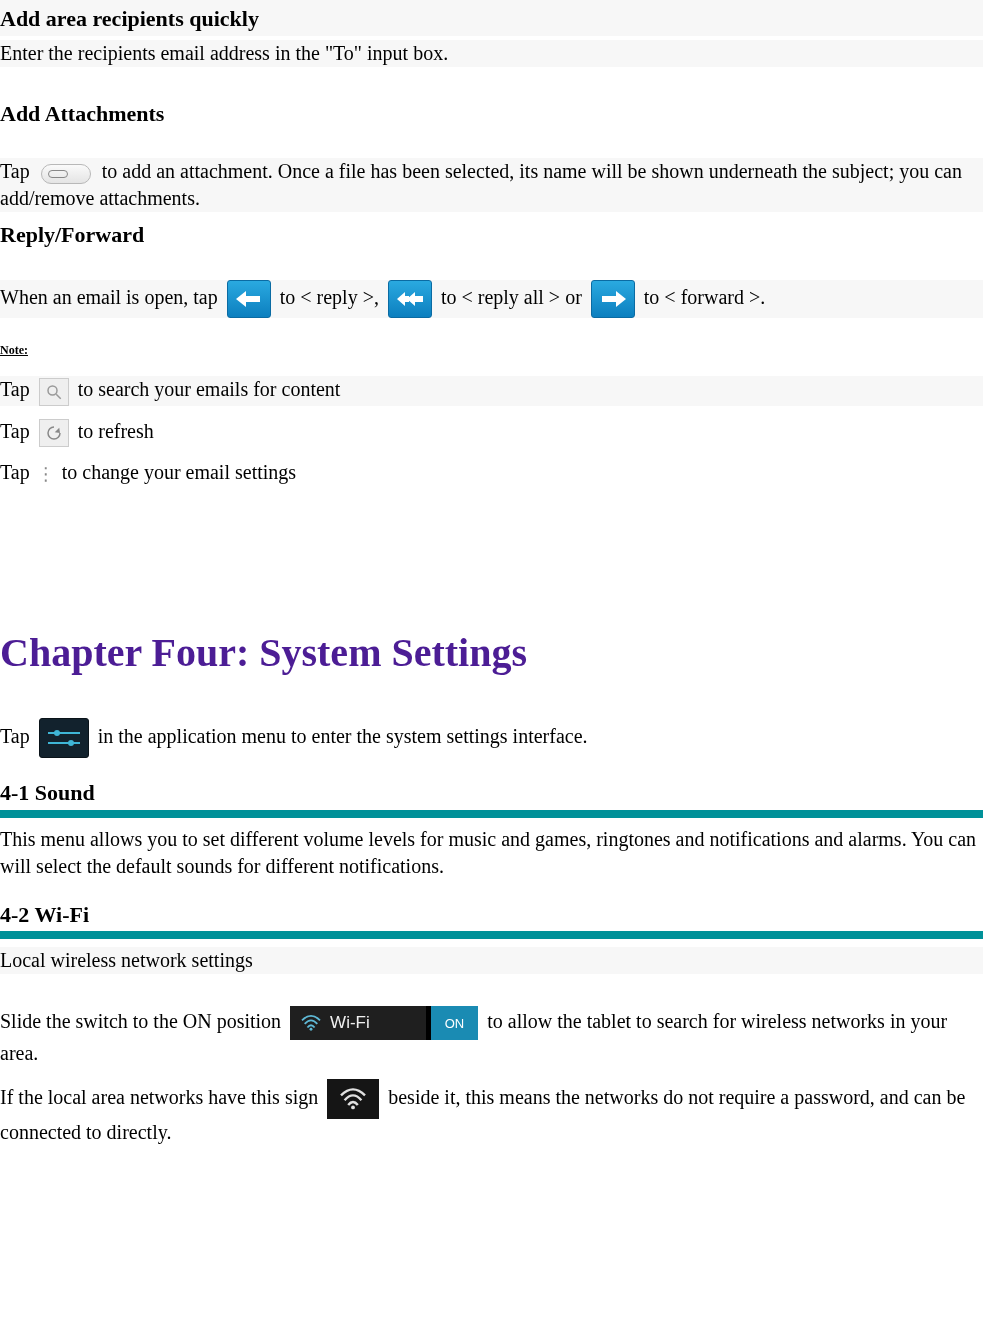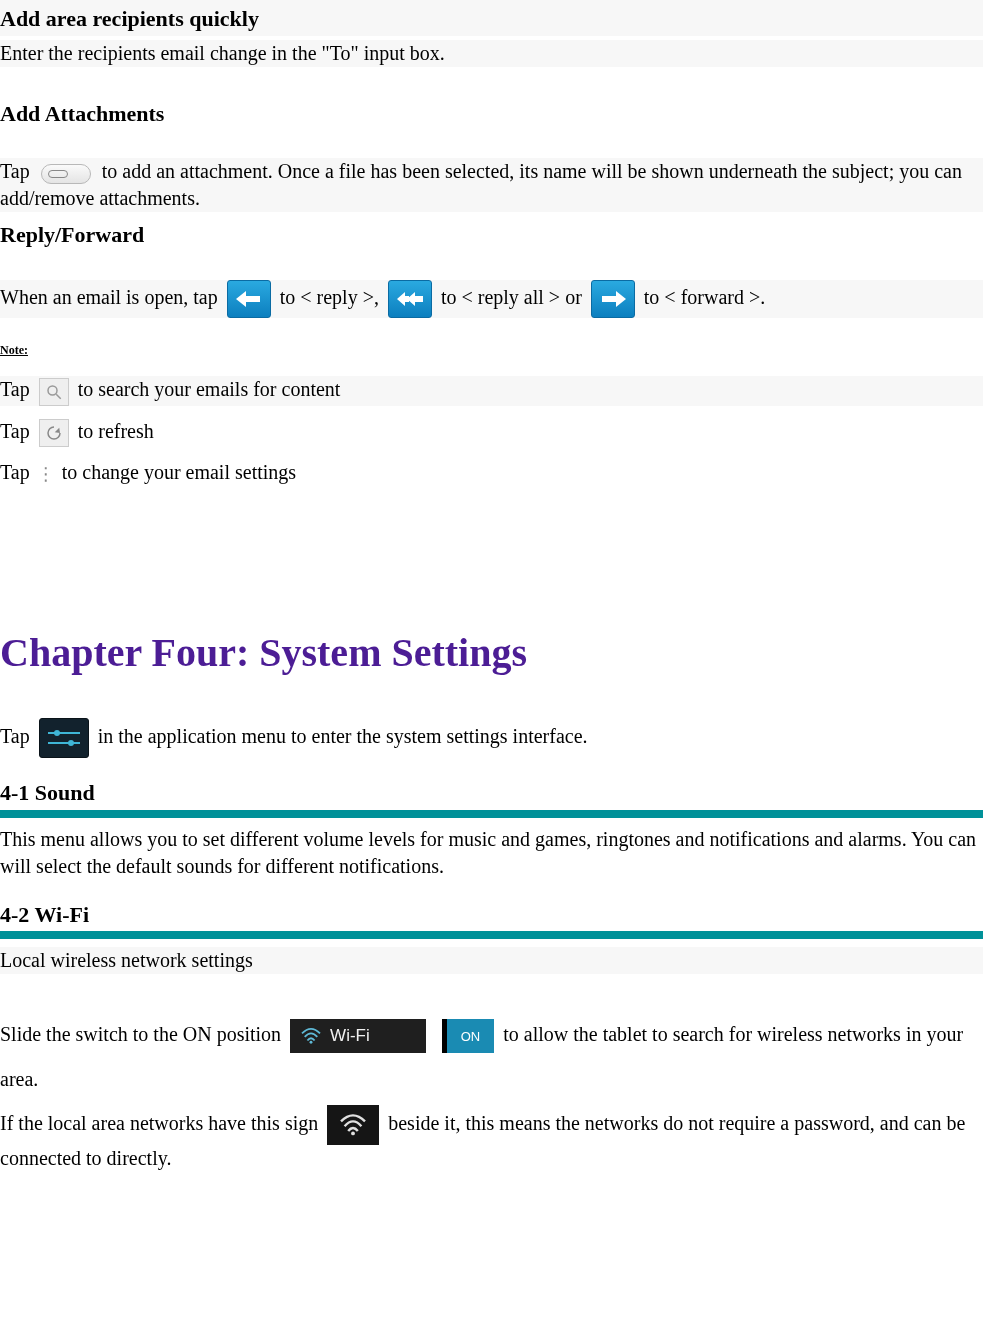--- a/index.html
+++ b/index.html
@@ -115,23 +115,22 @@
     align-items: center;
     justify-content: center;
     margin: 0 4px;
   }
   .settings-tile svg { width: 36px; height: 22px; }
   
   .wifi-bar {
     display: inline-flex;
     align-items: stretch;
     height: 34px;
-    margin: 13px 4px;
+    margin: 0 4px;
     vertical-align: middle;
-    gap: 16px;
   }
   .wifi-bar-label {
     background: #1f1f1f;
     color: #f0f0f0;
     display: flex;
     align-items: center;
     padding: 0 56px 0 10px;
     font-family: Arial, sans-serif;
     font-size: 17px;
     gap: 8px;
@@ -158,21 +157,21 @@
   }
   .wifi-tile svg { width: 30px; height: 24px; }
   .spacer-lg { height: 120px; }
   .spacer-md { height: 24px; }
   .line { margin: 12px 0; }
 </style>
 </head>
 <body>
 
 <div class="section-heading shade">Add area recipients quickly</div>
-<div class="para shade">Enter the recipients email change in the "To" input box.</div>
+<div class="para shade">Enter the recipients email address in the "To" input box.</div>
 
 <div class="spacer-md"></div>
 
 <div class="section-heading">Add Attachments</div>
 
 <div class="spacer-md"></div>
 
 <div class="para shade">
   <span>Tap </span>
   <span class="icon-inline attach-pill"></span>

